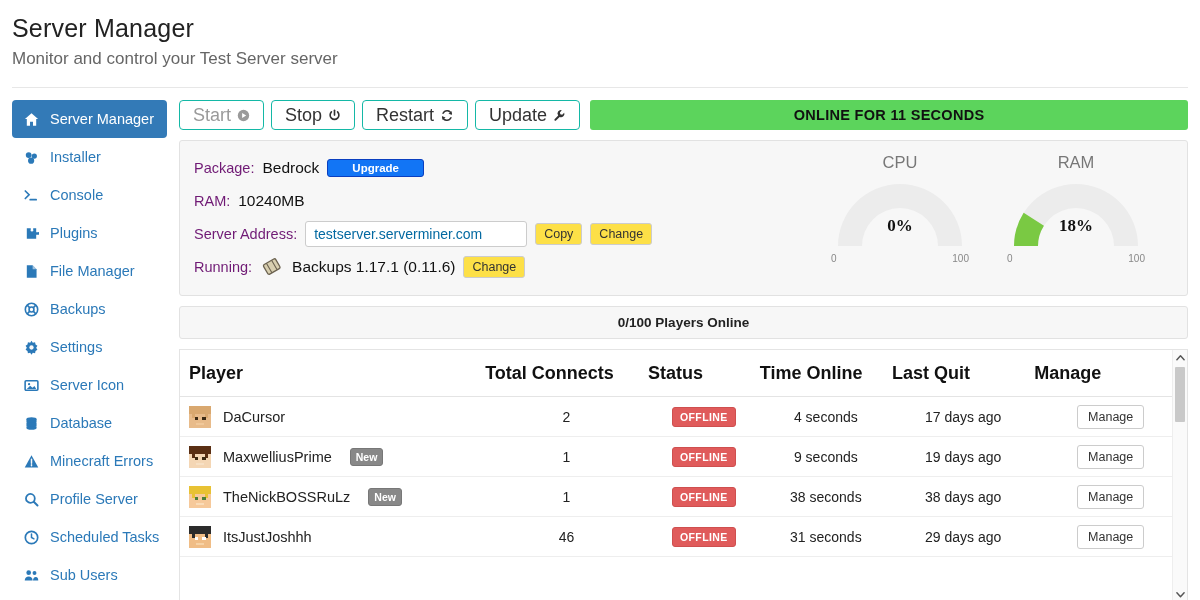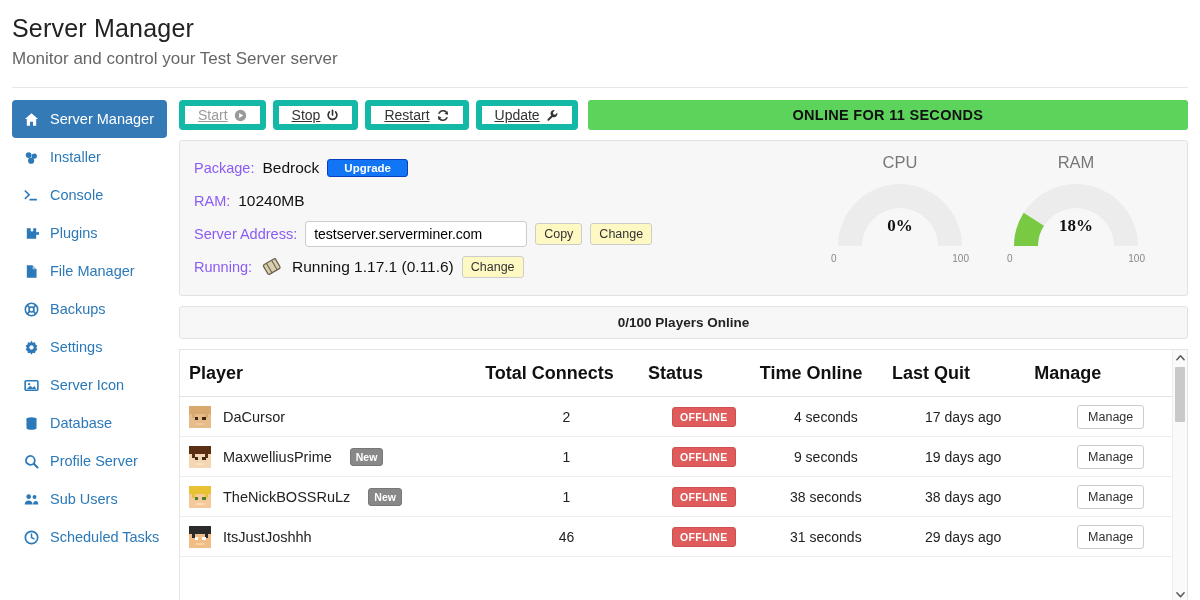--- a/index.html
+++ b/index.html
@@ -36,53 +36,53 @@
     width: 18px; flex: 0 0 18px; text-align: center;
     font-size: 14px; line-height: 1; color: inherit;
     display: inline-flex; align-items: center; justify-content: center;
   }
   .nav-ico svg { display: block; }
 
   
   .toolbar { display: flex; align-items: stretch; gap: 7px; height: 30px; }
   .btn {
     display: inline-flex; align-items: center; justify-content: center; gap: 6px;
-    border: 6px solid #14b8a6; background: #fff; border-radius: 4px;
-    font-size: 14px; color: #333; padding: 0 13px; height: 30px;
-    cursor: pointer; white-space: nowrap; text-decoration: underline;
+    border: 1px solid #14b8a6; background: #fff; border-radius: 4px;
+    font-size: 18px; color: #333; padding: 0 13px; height: 30px;
+    cursor: pointer; white-space: nowrap;
   }
   .btn.disabled { color: #9a9a9a; }
   .btn svg { display: block; }
   .status-bar {
     flex: 1 1 auto; margin-left: 3px;
     background: #5cd45c; border-radius: 3px;
     display: flex; align-items: center; justify-content: center;
     font-size: 14.5px; font-weight: bold; color: #111; letter-spacing: .3px;
   }
 
   
   .panel { border: 1px solid #e2e2e2; background: #f7f7f7; border-radius: 3px; margin-top: 10px; }
   .info-panel { display: flex; align-items: flex-start; padding: 10px 14px 12px 14px; }
   .info-left { flex: 1 1 auto; }
   .info-row { display: flex; align-items: center; gap: 8px; height: 33px; font-size: 14.5px; }
-  .info-lbl { color: #8b5cf6; }
+  .info-lbl { color: #701a75; }
   .info-val { color: #111; font-size: 15.5px; }
   .badge-upgrade {
     background: #1275f5; color: #fff; border: 1px solid #0a3fc0;
-    font-size: 11.5px; font-weight: bold; padding: 2px 16px; border-radius: 3px;
+    font-size: 11.5px; font-weight: bold; padding: 2px 24px; border-radius: 3px;
     cursor: pointer;
   }
   .addr-input {
     border: 1px solid #ccc; background: #fff; border-radius: 3px;
     height: 26px; line-height: 24px; padding: 0 8px;
-    font-size: 14px; color: #000000; min-width: 222px;
+    font-size: 14px; color: #0369a1; min-width: 222px;
     font-family: "Liberation Sans", sans-serif;
   }
   .btn-xs {
-    border: 1px solid #ccc; background: #fef9c3; border-radius: 3px;
+    border: 1px solid #ccc; background: #fde047; border-radius: 3px;
     font-size: 12.5px; color: #333; padding: 3px 8px; cursor: pointer;
     font-family: "Liberation Sans", sans-serif;
   }
   .fabric-ico { width: 24px; height: 22px; flex: 0 0 24px; }
 
   
   .gauges { display: flex; gap: 26px; padding-right: 22px; padding-top: 2px; }
   .gauge { width: 150px; text-align: center; position: relative; }
   .gauge-title { font-size: 16.5px; color: #777; margin-bottom: 2px; }
   .gauge-svg { display: block; margin: 0 auto; }
@@ -241,45 +241,54 @@
             <path d="M2.6 3.1 v3.2 a5.4 1.9 0 0 0 10.8 0 V3.1"></path>
             <path d="M2.6 7.2 v3.2 a5.4 1.9 0 0 0 10.8 0 V7.2"></path>
             <path d="M2.6 11.3 v1.6 a5.4 1.9 0 0 0 10.8 0 V11.3"></path>
           </svg>
         </span>
         <span>Database</span>
       </div>
       <div class="nav-item">
         <span class="nav-ico">
           <svg width="15" height="15" viewBox="0 0 16 16" fill="#2b79b8">
+            <path d="M8 1.2 L15.2 14.4 H0.8 Z"></path>
+            <path d="M8 5.6 L8 9.8 M8 11.4 L8 12.6" stroke="#f7f7f7" stroke-width="1.6" stroke-linecap="round"></path>
+          </svg>
+        </span>
+        <span>Minecraft Errors</span>
+      </div>
+      <div class="nav-item">
+        <span class="nav-ico">
+          <svg width="15" height="15" viewBox="0 0 16 16" fill="#2b79b8">
             <circle cx="6.8" cy="6.8" r="4.7" fill="none" stroke="#2b79b8" stroke-width="1.9"></circle>
             <path d="M10.4 10.4 L14.4 14.4" stroke="#2b79b8" stroke-width="2.1" stroke-linecap="round"></path>
           </svg>
         </span>
         <span>Profile Server</span>
+      </div>
+      <div class="nav-item">
+        <span class="nav-ico">
+          <svg width="15" height="15" viewBox="0 0 16 16" fill="#2b79b8">
+            <circle cx="8" cy="8" r="6.6" fill="none" stroke="#2b79b8" stroke-width="1.8"></circle>
+            <path d="M8 4.2 L8 8 L10.6 9.4" stroke="#2b79b8" stroke-width="1.6" fill="none" stroke-linecap="round"></path>
+          </svg>
+        </span>
+        <span>Scheduled Tasks</span>
       </div>
       <div class="nav-item">
         <span class="nav-ico">
           <svg width="15" height="15" viewBox="0 0 16 16" fill="#2b79b8">
             <circle cx="5" cy="5" r="2.5"></circle>
             <circle cx="11.2" cy="5.4" r="2.1"></circle>
             <path d="M0.8 13.4 c0-2.8 1.9-4.4 4.2-4.4 s4.2 1.6 4.2 4.4 Z"></path>
             <path d="M9.6 13.4 c0-2.2 1.1-3.8 3-3.8 s2.6 1.5 2.6 3.8 Z"></path>
           </svg>
         </span>
         <span>Sub Users</span>
-      </div>
-      <div class="nav-item">
-        <span class="nav-ico">
-          <svg width="15" height="15" viewBox="0 0 16 16" fill="#2b79b8">
-            <circle cx="8" cy="8" r="6.6" fill="none" stroke="#2b79b8" stroke-width="1.8"></circle>
-            <path d="M8 4.2 L8 8 L10.6 9.4" stroke="#2b79b8" stroke-width="1.6" fill="none" stroke-linecap="round"></path>
-          </svg>
-        </span>
-        <span>Scheduled Tasks</span>
       </div>
       <div class="nav-item"></div>
     </nav>
 
   <main class="content">
 
     <div class="toolbar">
       <button class="btn disabled">
         <span>Start</span>
         <span>
@@ -346,21 +355,21 @@
         <div class="info-row">
           <span class="info-lbl">Running:</span>
           <span class="fabric-ico">
             <svg width="24" height="22" viewBox="0 0 24 22">
               <g transform="rotate(-30 12 11)">
                 <rect x="5" y="5" width="14" height="11" rx="1.5" fill="#d8cfb0" stroke="#6b6250" stroke-width="1.3"></rect>
                 <path d="M9 5 L9 16 M15 5 L15 16" stroke="#6b6250" stroke-width="1.1"></path>
               </g>
             </svg>
           </span>
-          <span class="info-val">Running 1.17.1 (0.11.6)</span>
+          <span class="info-val">Backups 1.17.1 (0.11.6)</span>
           <button class="btn-xs">Change</button>
         </div>
 
       </div>
 
       <div class="gauges" id="gauges">
           <div class="gauge">
             <div class="gauge-title">CPU</div>
             <svg class="gauge-svg" width="150" height="78" viewBox="0 0 150 78">
               <path d="M 13.00 72.00 A 62 62 0 1 1 137.00 72.00 L 113.00 72.00 A 38 38 0 1 0 37.00 72.00 Z" fill="#ececec"></path>

